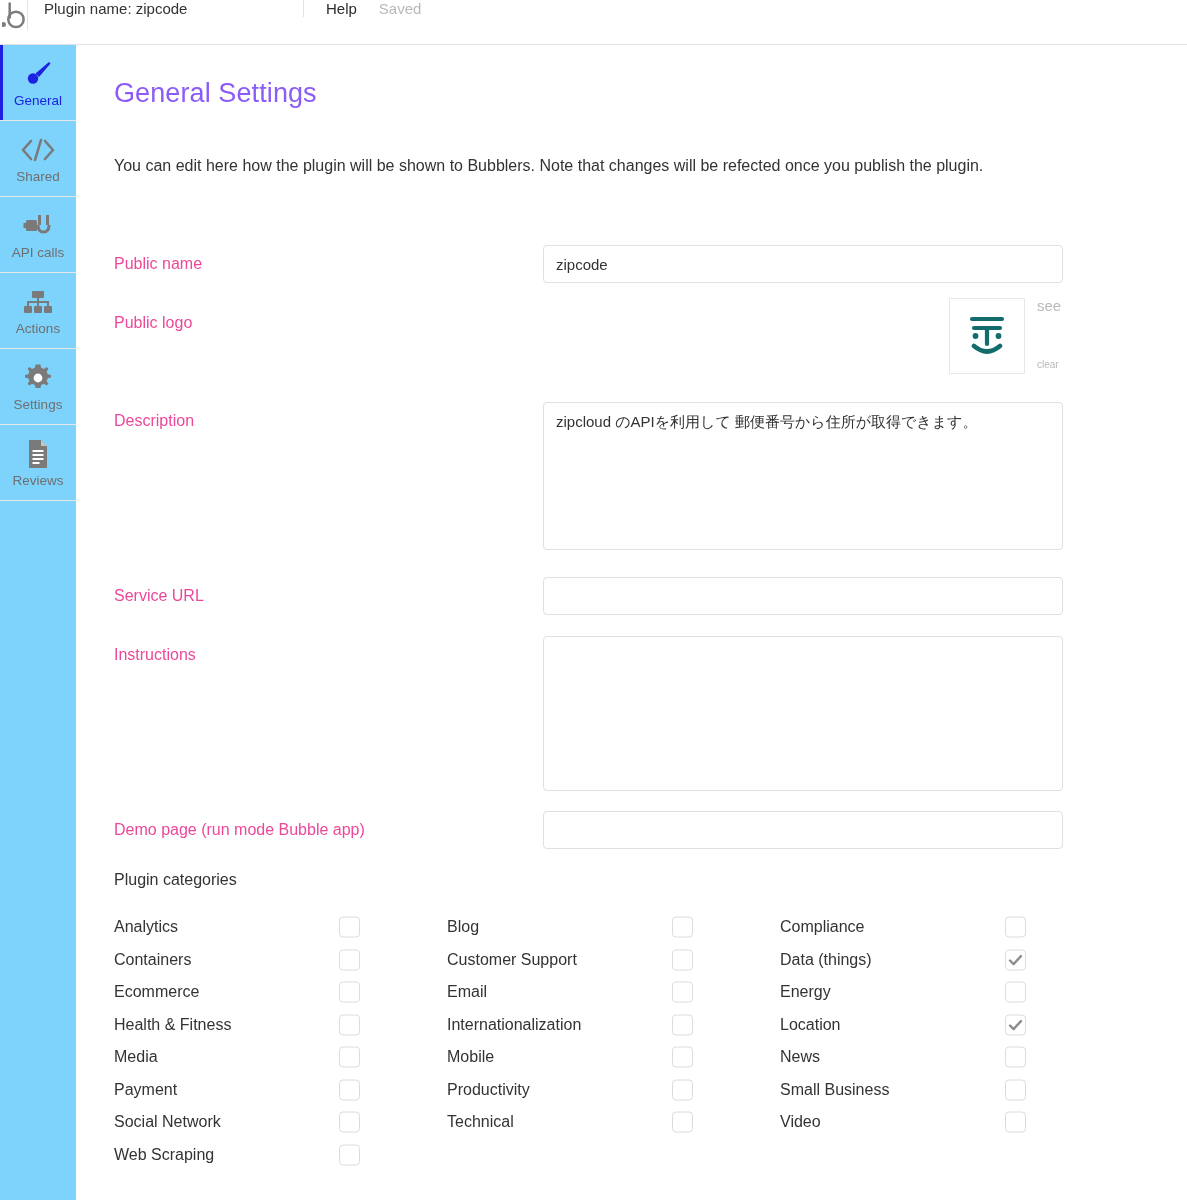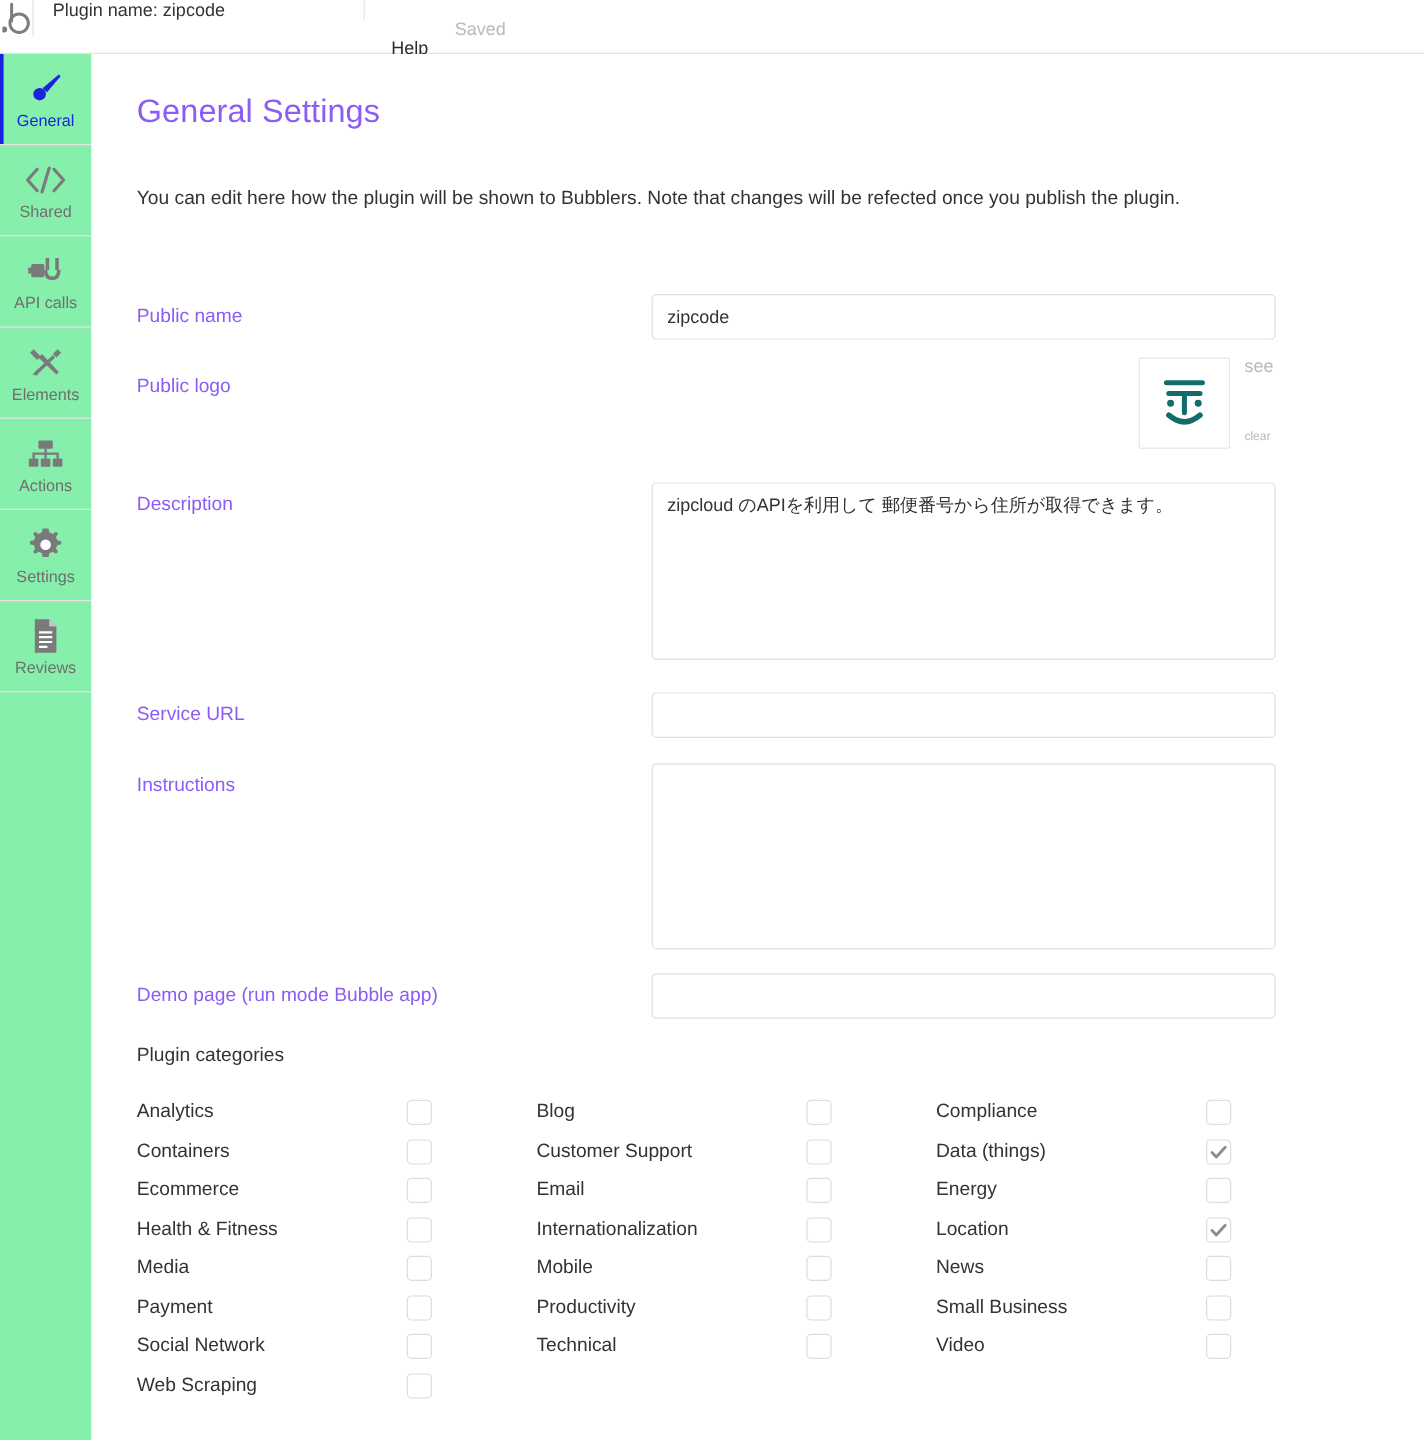--- a/index.html
+++ b/index.html
@@ -29,29 +29,29 @@
   #plugin-name-cell {
     width: 276px;
     display: flex; align-items: center;
     padding-left: 16px;
     border-right: 1px solid #e3e3e3;
     font-size: 15px; color: #333;
   }
   #topbar-actions {
     display: flex; align-items: center; gap: 22px; padding-left: 22px;
   }
-  #help-link { font-size: 15px; color: #2b2b2b; cursor: pointer; margin-top: 32px; }
+  #help-link { font-size: 15px; color: #2b2b2b; cursor: pointer; }
   #saved-status { font-size: 15px; color: #b9b9b9; }
 
   
   #sidebar {
     position: absolute; left: 0; top: 45px;
     width: 96px; height: 1155px;
     border-right: 1px solid #dedede;
-    background: #86efac;
+    background: #7dd3fc;
   }
   .side-item {
     position: relative;
     height: 76px; width: 76px;
     border-bottom: 1px solid #e6e6e6;
     display: flex; flex-direction: column;
     align-items: center; justify-content: center;
     gap: 2px;
     cursor: pointer;
     color: #6f6f6f;
@@ -74,21 +74,21 @@
   #page-title {
     position: absolute; left: 38px; top: 33px;
     font-size: 27px; font-weight: 400; color: #8b5cf6; letter-spacing: .1px;
   }
   #page-desc {
     position: absolute; left: 38px; top: 112px;
     font-size: 16px; color: #333;
   }
 
   .form-row { position: absolute; left: 38px; width: 1020px; }
-  .form-label { position: absolute; left: 0; font-size: 16px; color: #8b5cf6; }
+  .form-label { position: absolute; left: 0; font-size: 16px; color: #ec4899; }
   .fld {
     position: absolute; left: 429px;
     border: 1px solid #e0e0e0; border-radius: 4px;
     background: #fff;
     font-family: "Liberation Sans", sans-serif;
     font-size: 15px; color: #333;
     padding: 9px 12px;
     outline: none;
     resize: none;
   }
@@ -178,31 +178,20 @@
         <rect x="3" y="7" width="11" height="11" rx="1.5" fill="#7a7a7a"></rect>
         <rect x="0.5" y="10" width="3.5" height="5" fill="#7a7a7a"></rect>
         <rect x="15" y="2" width="3" height="10" fill="#7a7a7a"></rect>
         <rect x="23" y="2" width="3" height="10" fill="#7a7a7a"></rect>
         <path d="M15 12 q0 7 5.5 7 q5.5 0 5.5 -7" stroke="#7a7a7a" stroke-width="3" fill="none"></path>
       </svg>
     </span>
     <span class="side-label">API calls</span>
   </div>
 
-  <div class="side-item">
-    <span class="side-ico">
-      <svg width="30" height="28" viewBox="0 0 30 28">
-        <path d="M5 3 L11 9 L8 12 L2 6 Z" fill="#7a7a7a"></path>
-        <path d="M9 10 L24 24 L26 22 L12 7 Z" fill="#7a7a7a"></path>
-        <path d="M25 3 L21 7 L24 10 L28 6 Z" fill="#7a7a7a"></path>
-        <path d="M21 8 L6 22 L4 24 L8 25 L9 23 L23 10 Z" fill="#7a7a7a"></path>
-      </svg>
-    </span>
-    <span class="side-label">Elements</span>
-  </div>
 
   <div class="side-item">
     <span class="side-ico">
       <svg width="32" height="26" viewBox="0 0 32 26">
         <rect x="10" y="2" width="12" height="7" rx="1" fill="#7a7a7a"></rect>
         <rect x="2" y="17" width="8" height="7" rx="1" fill="#7a7a7a"></rect>
         <rect x="12" y="17" width="8" height="7" rx="1" fill="#7a7a7a"></rect>
         <rect x="22" y="17" width="8" height="7" rx="1" fill="#7a7a7a"></rect>
         <path d="M16 9 L16 13 M6 17 L6 13 L26 13 L26 17 M16 13 L16 17" stroke="#7a7a7a" stroke-width="2" fill="none"></path>
       </svg>

